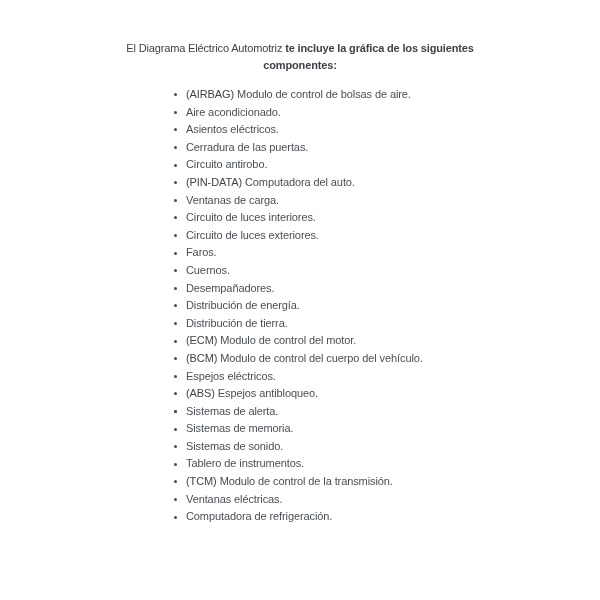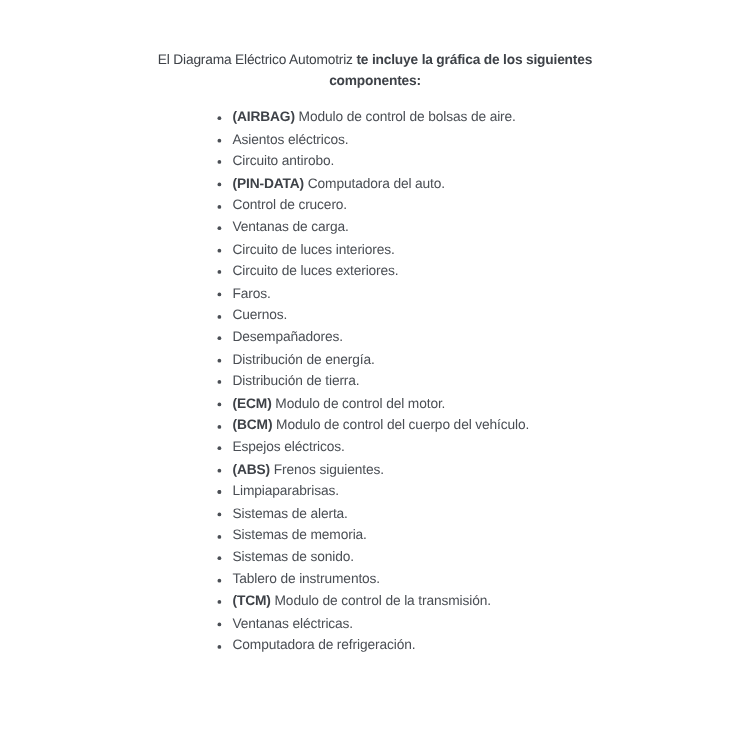--- a/index.html
+++ b/index.html
@@ -45,66 +45,71 @@
     position: absolute;
     left: -12px;
     top: 7.3px;
     width: 3px;
     height: 3px;
     border-radius: 50%;
     background: #4a4e54;
     display: inline-block;
   }
   ul.components .code {
-    font-weight: bold;
+    font-weight: normal;
     color: #3e4248;
   }
 </style>
 </head>
 <body>
 
 <div class="page">
 
   <div class="title">
     <span>El Diagrama Eléctrico Automotriz</span>
     <span class="bold">te incluye la gráfica de los siguientes componentes:</span>
   </div>
 
   <ul class="components">
     <li>
       <span class="bullet"></span>
       <span class="code">(AIRBAG)</span>
       <span class="label">Modulo de control de bolsas de aire.</span>
     </li>
 
+    <li>
+      <span class="bullet"></span>
+      
+      <span class="label">Aire acondicionado.</span>
+    </li>
 
     <li>
       <span class="bullet"></span>
       
       <span class="label">Asientos eléctricos.</span>
     </li>
 
+    <li>
+      <span class="bullet"></span>
+      
+      <span class="label">Cerradura de las puertas.</span>
+    </li>
 
     <li>
       <span class="bullet"></span>
       
       <span class="label">Circuito antirobo.</span>
     </li>
 
     <li>
       <span class="bullet"></span>
       <span class="code">(PIN-DATA)</span>
       <span class="label">Computadora del auto.</span>
     </li>
 
-    <li>
-      <span class="bullet"></span>
-      
-      <span class="label">Control de crucero.</span>
-    </li>
 
 
     <li>
       <span class="bullet"></span>
       
       <span class="label">Ventanas de carga.</span>
     </li>
 
     <li>
       <span class="bullet"></span>
@@ -162,33 +167,28 @@
 
     <li>
       <span class="bullet"></span>
       
       <span class="label">Espejos eléctricos.</span>
     </li>
 
     <li>
       <span class="bullet"></span>
       <span class="code">(ABS)</span>
-      <span class="label">Frenos siguientes.</span>
-    </li>
-
-    <li>
-      <span class="bullet"></span>
-      
-    </li>
-
-    <li>
-      <span class="bullet"></span>
-      
-      <span class="label">Limpiaparabrisas.</span>
-    </li>
+      <span class="label">Espejos antibloqueo.</span>
+    </li>
+
+    <li>
+      <span class="bullet"></span>
+      
+    </li>
+
 
     <li>
       <span class="bullet"></span>
       
       <span class="label">Sistemas de alerta.</span>
     </li>
 
     <li>
       <span class="bullet"></span>
       

